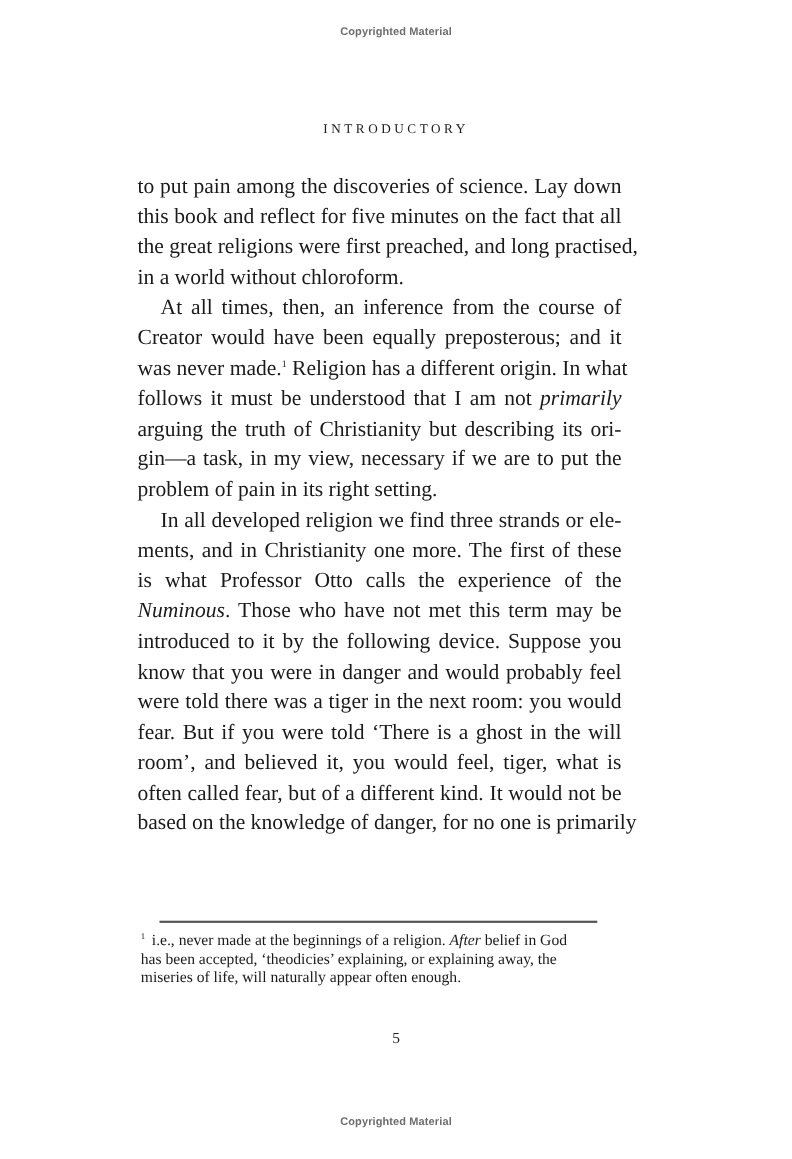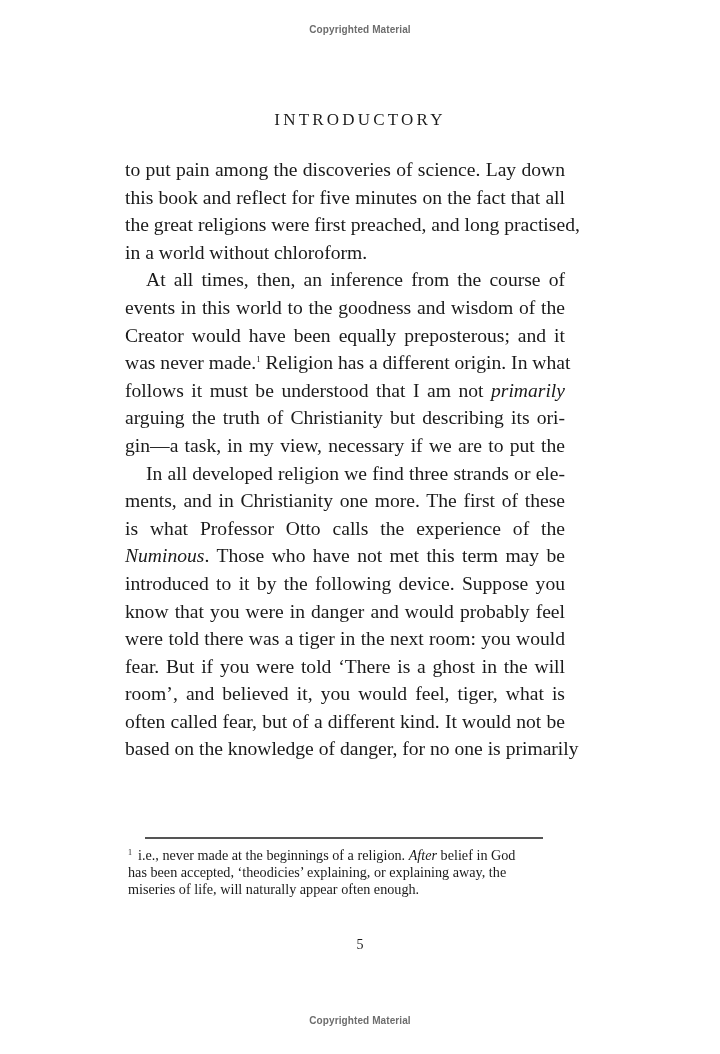--- a/index.html
+++ b/index.html
@@ -6,21 +6,21 @@
   body { width:720px; height:1054px; position:relative; overflow:hidden; }
   .watermark {
     position:absolute; left:0; width:720px; text-align:center;
     font-family:"Liberation Sans", sans-serif; font-weight:bold;
     font-size:10px; color:#6d6d6d; letter-spacing:0.1px;
   }
   .wm-top { top:24px; }
   .wm-bottom { top:1015px; }
   .running-head {
     position:absolute; top:110px; left:0; width:720px; text-align:center;
-    font-family:"Liberation Serif", serif; font-size:17px;
+    font-family:"Liberation Serif", serif; font-size:12px;
     letter-spacing:3.2px; color:#1c1c1c;
   }
   .body-text {
     position:absolute; left:125px; top:156px; width:440px;
     font-family:"Liberation Serif", serif; font-size:19.6px;
     line-height:27.6px; color:#1a1a1a;
   }
   .para { margin:0; text-align:justify; text-align-last:left; }
   .line { display:block; text-align:justify; text-align-last:justify; white-space:nowrap; }
   .line.last { text-align-last:left; }
@@ -50,26 +50,26 @@
 
 <div class="body-text">
   <p class="para">
     <span class="line">to put pain among the discoveries of science. Lay down</span>
     <span class="line">this book and reflect for five minutes on the fact that all</span>
     <span class="line">the great religions were first preached, and long practised,</span>
     <span class="line last">in a world without chloroform.</span>
   </p>
   <p class="para">
     <span class="line" style="padding-left:21px;">At all times, then, an inference from the course of</span>
-    <span class="line">events in this world to the goodness and wisdom of the</span>
     <span class="line">Creator would have been equally preposterous; and it</span>
     <span class="line"><span>was never made.</span><span class="sup">1</span><span> Religion has a different origin. In what</span></span>
     <span class="line"><span>follows it must be understood that I am not </span><em>primarily</em></span>
     <span class="line">arguing the truth of Christianity but describing its ori-</span>
     <span class="line">gin—a task, in my view, necessary if we are to put the</span>
+    <span class="line last">problem of pain in its right setting.</span>
   </p>
   <p class="para">
     <span class="line" style="padding-left:21px;">In all developed religion we find three strands or ele-</span>
     <span class="line">ments, and in Christianity one more. The first of these</span>
     <span class="line">is what Professor Otto calls the experience of the</span>
     <span class="line"><em>Numinous</em><span>. Those who have not met this term may be</span></span>
     <span class="line">introduced to it by the following device. Suppose you</span>
     <span class="line">know that you were in danger and would probably feel</span>
     <span class="line">were told there was a tiger in the next room: you would</span>
     <span class="line">fear. But if you were told ‘There is a ghost in the will</span>

